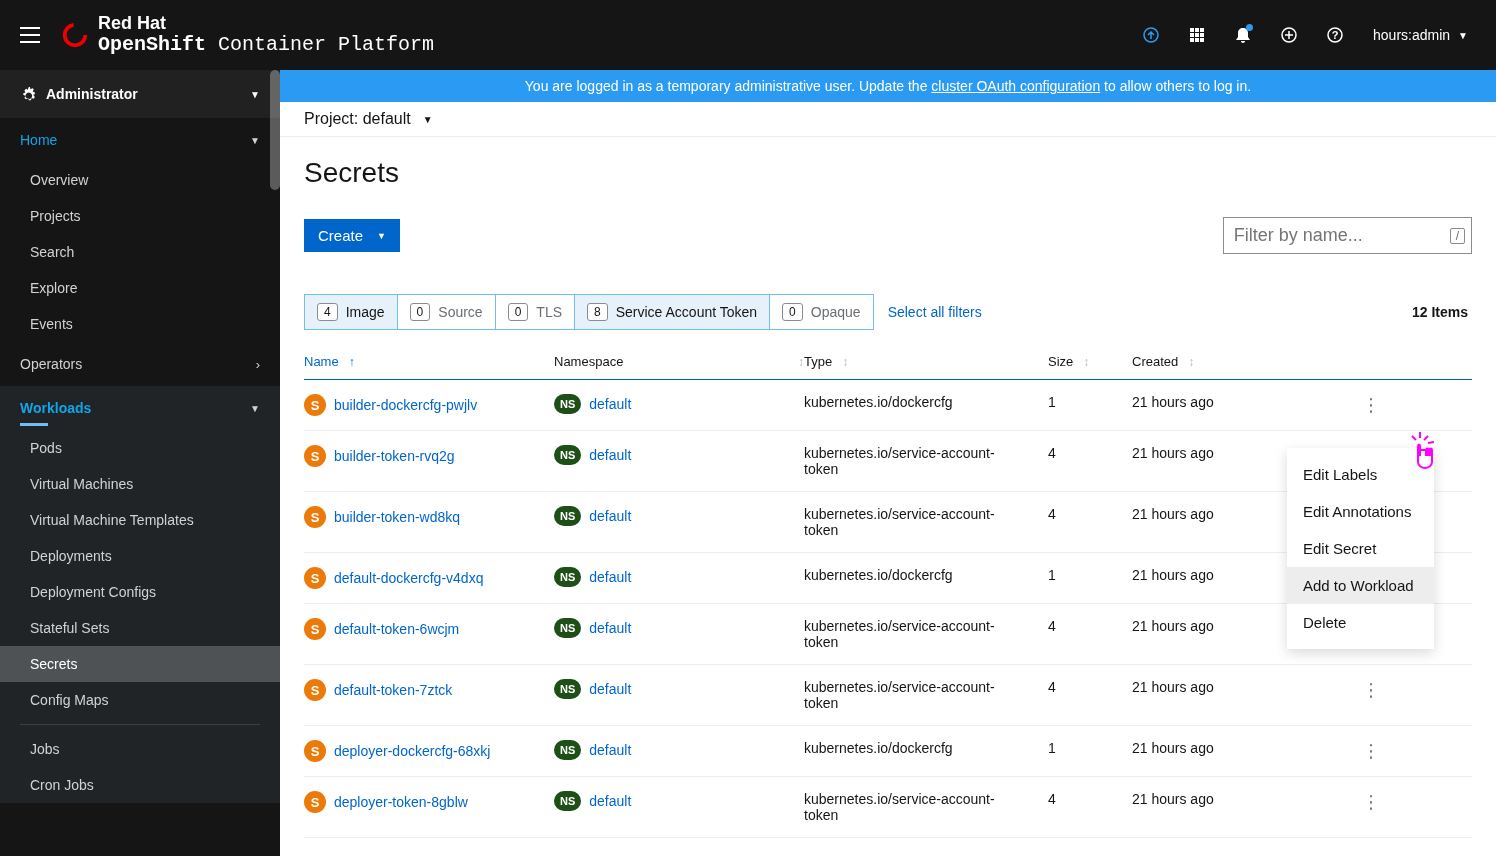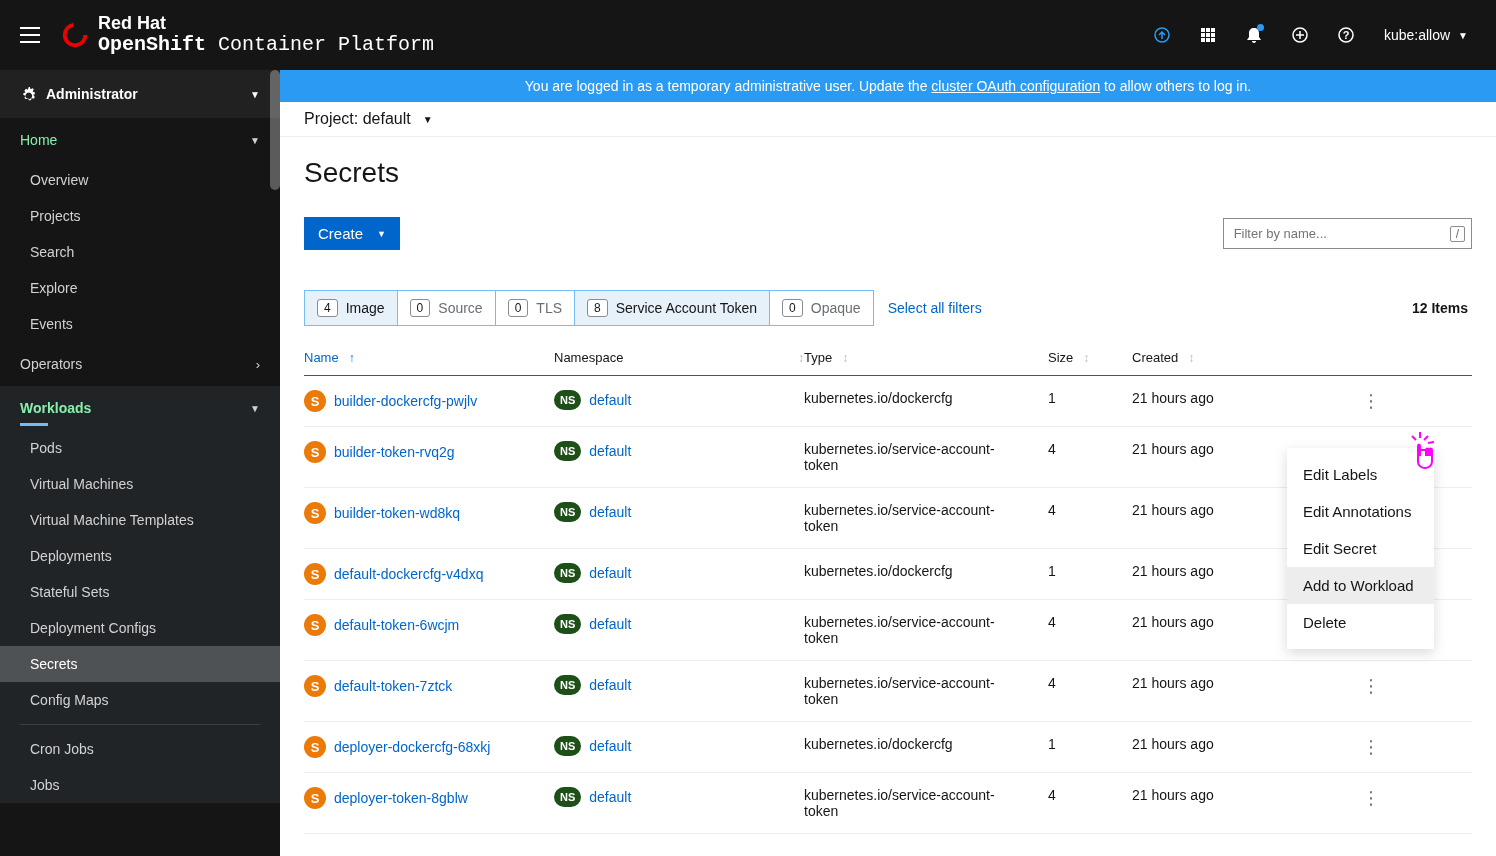--- a/index.html
+++ b/index.html
@@ -23,42 +23,42 @@
 
 .page-body { display: flex; height: calc(100% - 70px); }
 .sidebar { width: 280px; background: #151515; color: #fff; overflow-y: auto; position: relative; }
 .sidebar::after { content: ''; position: absolute; top: 0; right: 0; width: 10px; height: 120px; background: rgba(255,255,255,0.3); border-radius: 5px; }
 .perspective { padding: 16px 20px; display: flex; align-items: center; gap: 10px; cursor: pointer; background: #212121; }
 .perspective .cog { font-size: 14px; }
 .perspective .label { font-weight: 700; flex: 1; }
 .nav-section { }
 .nav-header { padding: 14px 20px; display: flex; align-items: center; cursor: pointer; color: #d2d2d2; }
 .nav-header .label { flex: 1; }
-.nav-header.active .label { color: #86efac; }
+.nav-header.active .label { color: #0ea5e9; }
 .nav-underline { position: relative; justify-content: center; }
 .nav-underline::after { content: ''; position: absolute; left: 20px; bottom: 4px; width: 28px; height: 3px; background: #73bcf7; }
 .nav-item { padding: 10px 30px; cursor: pointer; color: #d2d2d2; }
 .nav-item.selected { background: #4f5255; color: #fff; }
 .nav-divider { border-top: 1px solid #3c3f42; margin: 6px 20px; }
 .nav-section.workloads { background: #212427; }
 
 
 .main { flex: 1; display: flex; flex-direction: column; overflow: hidden; }
 .alert-bar { background: #2b9af3; color: #fff; text-align: center; padding: 8px; font-size: 14px; }
 .alert-bar a { color: #fff; text-decoration: underline; }
 .project-bar { padding: 8px 24px; font-size: 16px; display: flex; align-items: center; gap: 12px; border-bottom: 1px solid #ededed; }
 .project-bar .caret { font-size: 10px; }
 .content { padding: 20px 24px 0; flex: 1; overflow-y: auto; }
 h1.page-title { font-size: 28px; font-weight: 400; margin-bottom: 28px; }
 
 .toolbar { display: flex; align-items: center; margin-bottom: 40px; }
 .create-btn { background: #0066cc; color: #fff; border: none; padding: 8px 14px; display: flex; align-items: center; gap: 14px; cursor: pointer; font-size: 15px; }
 .create-btn .caret { font-size: 9px; }
 .filter-input { margin-left: auto; display: flex; align-items: center; border: 1px solid #8a8d90; }
-.filter-input input { border: none; padding: 7px 10px; width: 220px; font-size: 13px; outline: none; color: #6a6e73; }
+.filter-input input { border: none; padding: 7px 10px; width: 220px; font-size: 18px; outline: none; color: #6a6e73; }
 .filter-input .kbd { border: 1px solid #8a8d90; padding: 0 5px; margin: 0 6px; border-radius: 2px; color: #6a6e73; font-size: 12px; }
 
 .filter-row { display: flex; align-items: center; gap: 14px; margin-bottom: 12px; }
 .filter-pills { display: flex; border: 1px solid #73bcf7; }
 .pill { display: flex; align-items: center; gap: 8px; padding: 8px 12px; border-right: 1px solid #73bcf7; cursor: pointer; }
 .pill:last-child { border-right: none; }
 .pill .count { border: 1px solid #8a8d90; border-radius: 3px; padding: 1px 6px; font-size: 12px; color: #151515; background: #fff; }
 .pill.active { background: #e7f1fa; }
 .pill.inactive { color: #6a6e73; }
 .select-all { color: #0066cc; cursor: pointer; }
@@ -154,21 +154,21 @@
           <path d="M8 4 L8 12 M4 8 L12 8" stroke="#fff" stroke-width="1.5"></path>
         </svg>
     </span>
     <span class="tool">
       <svg width="16" height="16" viewBox="0 0 16 16">
           <circle cx="8" cy="8" r="7" fill="none" stroke="#fff" stroke-width="1.5"></circle>
           <text x="8" y="12" text-anchor="middle" fill="#fff" font-size="11" font-weight="bold">?</text>
         </svg>
     </span>
     <div class="user-menu">
-      <span>kube:allow</span>
+      <span>hours:admin</span>
       <span style="font-size:10px">▼</span>
     </div>
   </div>
 </div>
 
 <div class="page-body">
 
   <nav class="sidebar">
     <div class="perspective">
       <span class="cog">
@@ -204,27 +204,27 @@
     <div class="nav-section workloads">
       <div class="nav-header active nav-underline">
         <span class="label" style="font-weight:600">Workloads</span>
         <span style="font-size:10px">▼</span>
       </div>
       <div id="workload-items">
           <div class="nav-item">Pods</div>
           <div class="nav-item">Virtual Machines</div>
           <div class="nav-item">Virtual Machine Templates</div>
           <div class="nav-item">Deployments</div>
+          <div class="nav-item">Deployment Configs</div>
           <div class="nav-item">Stateful Sets</div>
-          <div class="nav-item">Deployment Configs</div>
           <div class="nav-item selected">Secrets</div>
           <div class="nav-item">Config Maps</div>
           <div class="nav-divider"></div>
+          <div class="nav-item">Jobs</div>
           <div class="nav-item">Cron Jobs</div>
-          <div class="nav-item">Jobs</div>
         </div>
     </div>
   </nav>
 
   <div class="main">
     <div class="alert-bar">
       <span>You are logged in as a temporary administrative user. Update the </span><a href="#">cluster OAuth configuration</a><span> to allow others to log in.</span>
     </div>
     <div class="project-bar">
       <span>Project: default</span>

